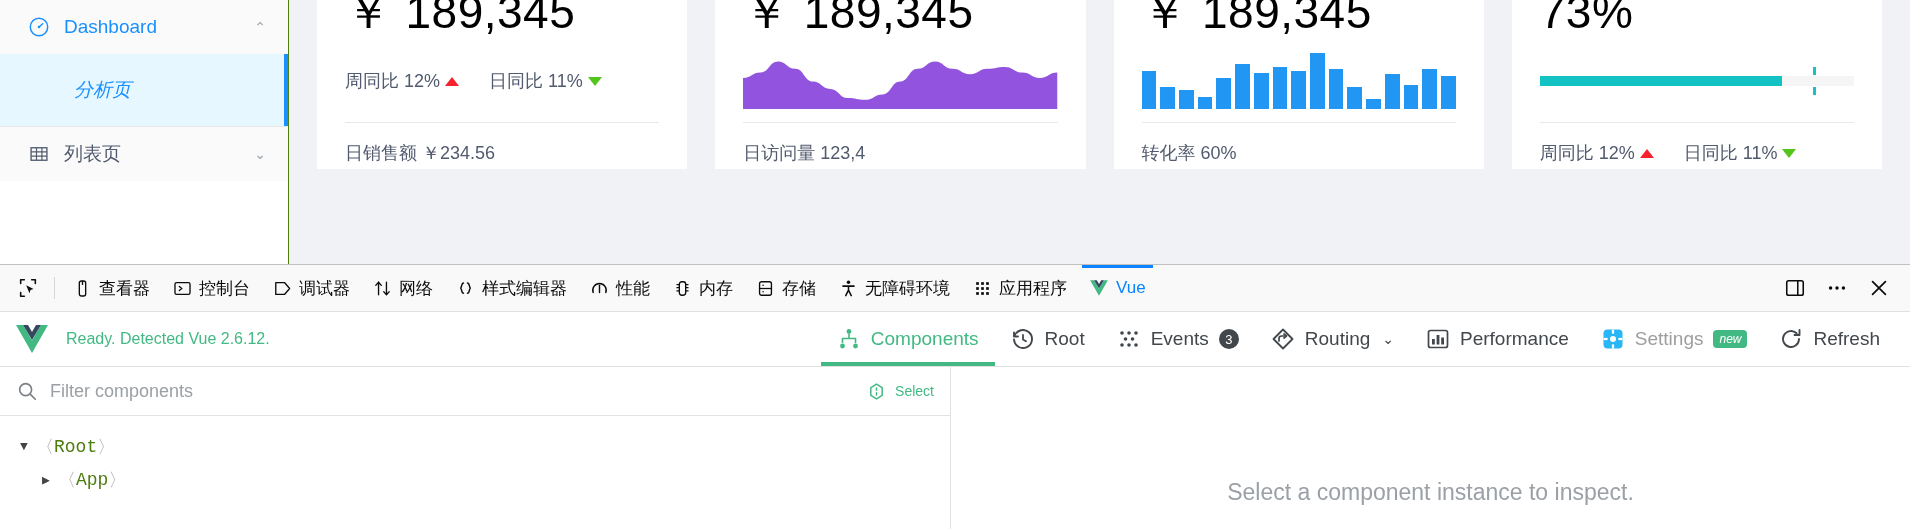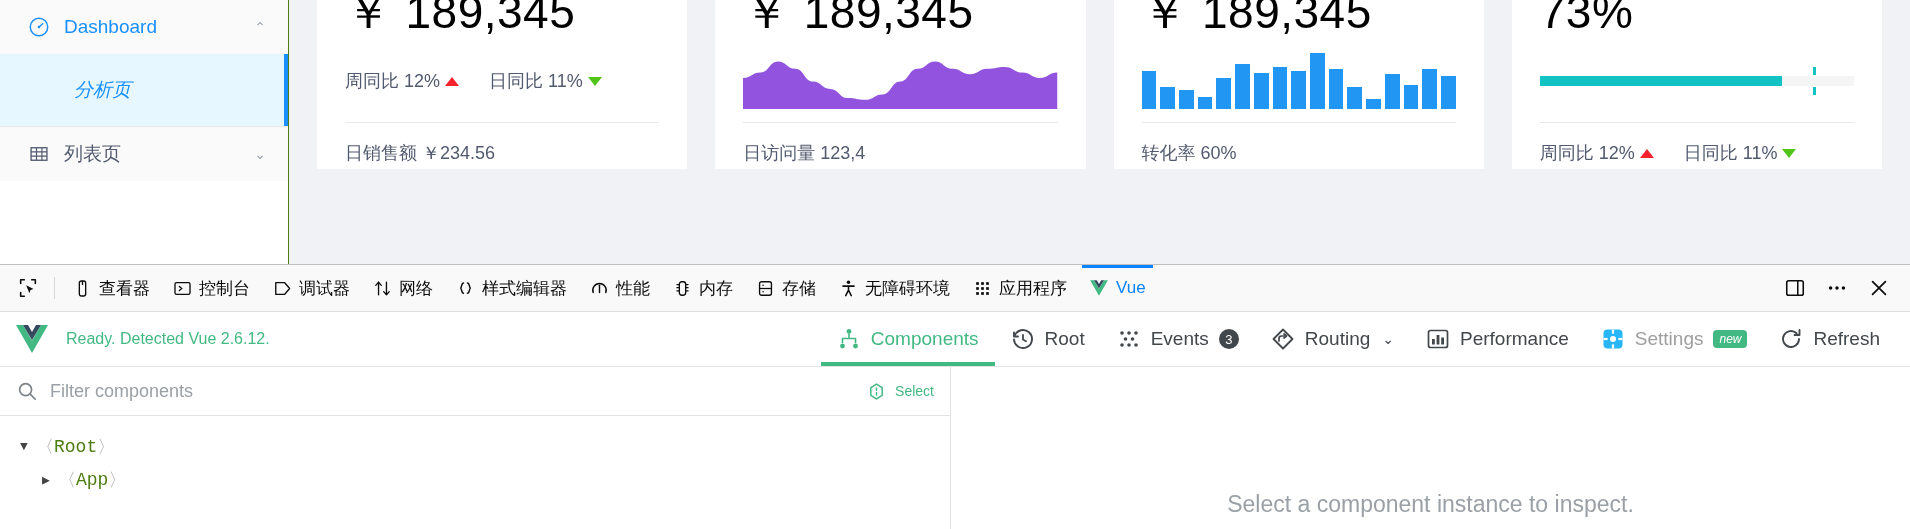--- a/index.html
+++ b/index.html
@@ -147,21 +147,21 @@
   .vd-select { display: flex; align-items: center; gap: 8px; color: #42b983; font-size: 14px; cursor: pointer; }
 
   .vd-tree { padding: 14px 0 0 12px; }
   .tree-row { display: flex; align-items: center; height: 33px; font-family: "Liberation Mono", "DejaVu Sans Mono", monospace; font-size: 18px; cursor: pointer; }
   .tree-row .arrow { width: 24px; text-align: center; color: #444; font-size: 13px; }
   .tree-row .tag { color: #b0b0b0; }
   .tree-row .name { color: #4d7c0f; }
 
   .vd-right { flex: 1 1 auto; position: relative; }
   .vd-empty {
-    position: absolute; left: 0; right: 0; top: 124px; text-align: center;
+    position: absolute; left: 0; right: 0; top: 112px; text-align: center;
     font-size: 23px; color: #9aa0a6;
   }
 </style>
 </head>
 <body>
 
 <div id="root">
 
   <div class="page">
 

